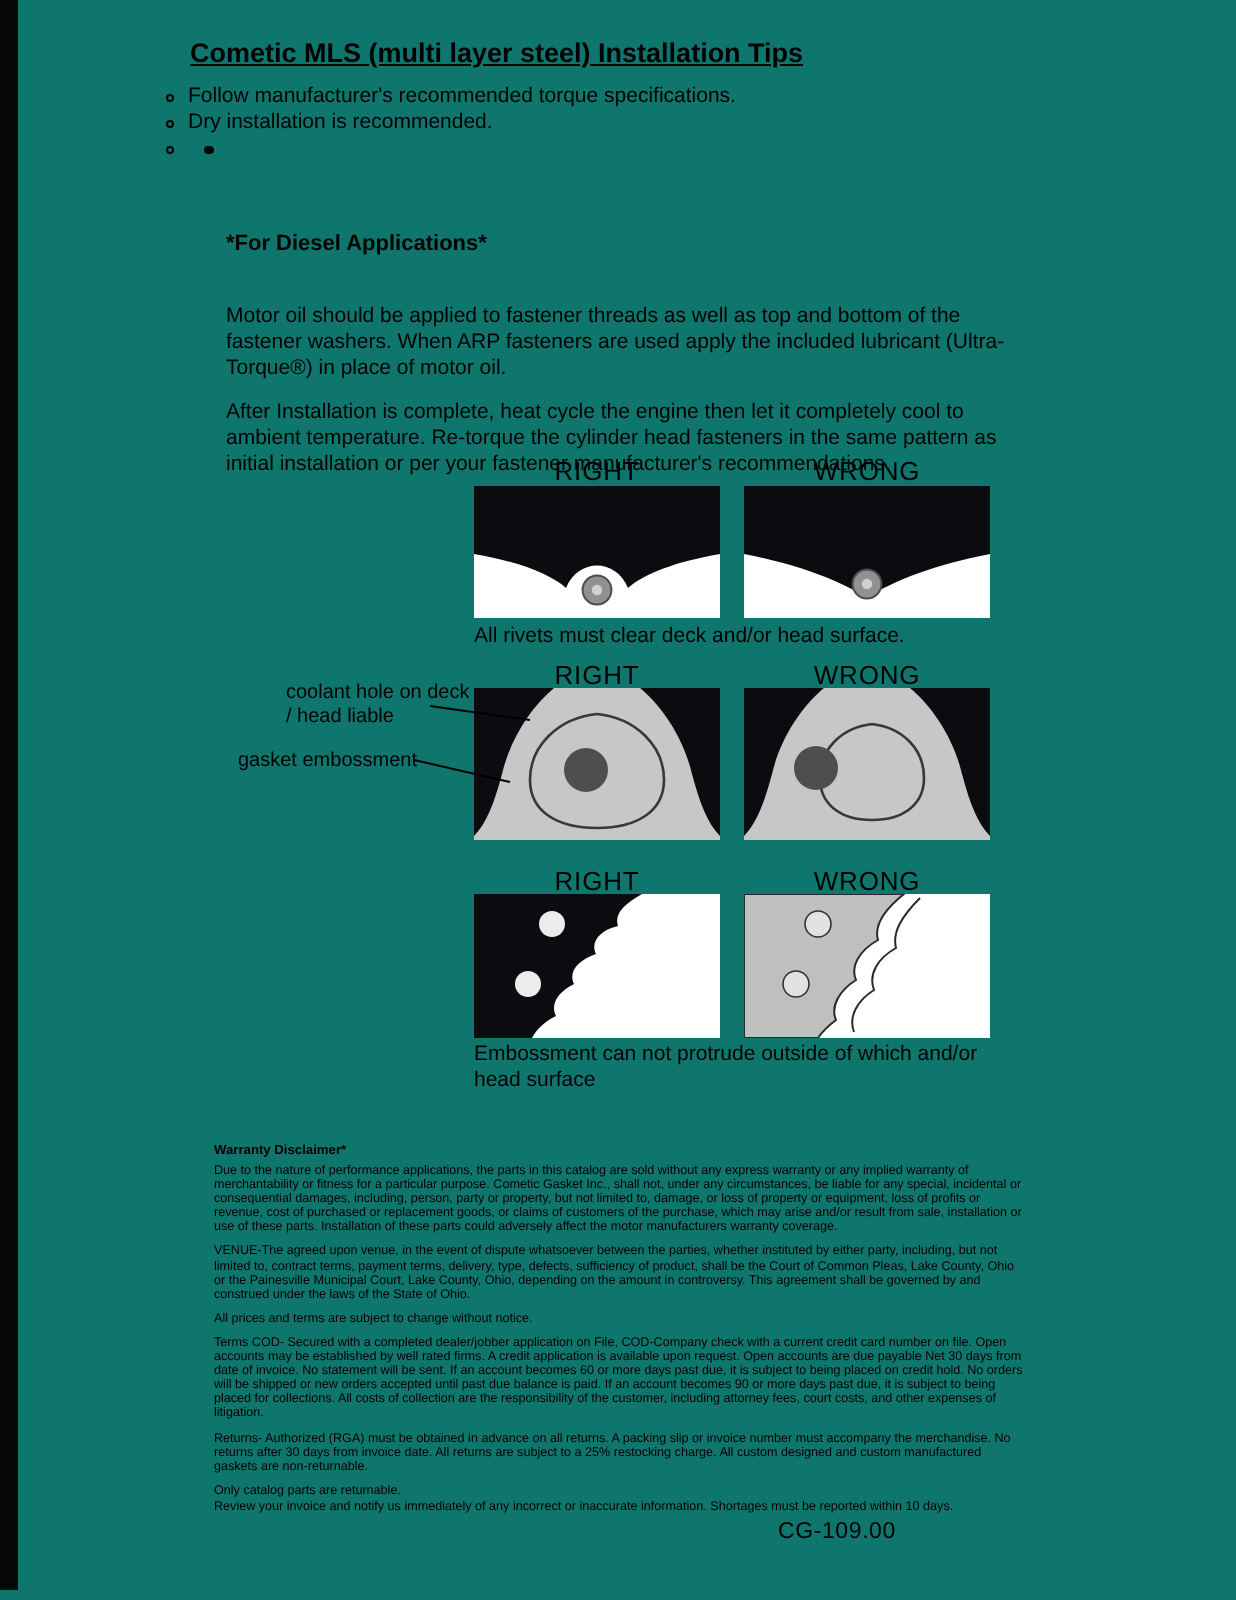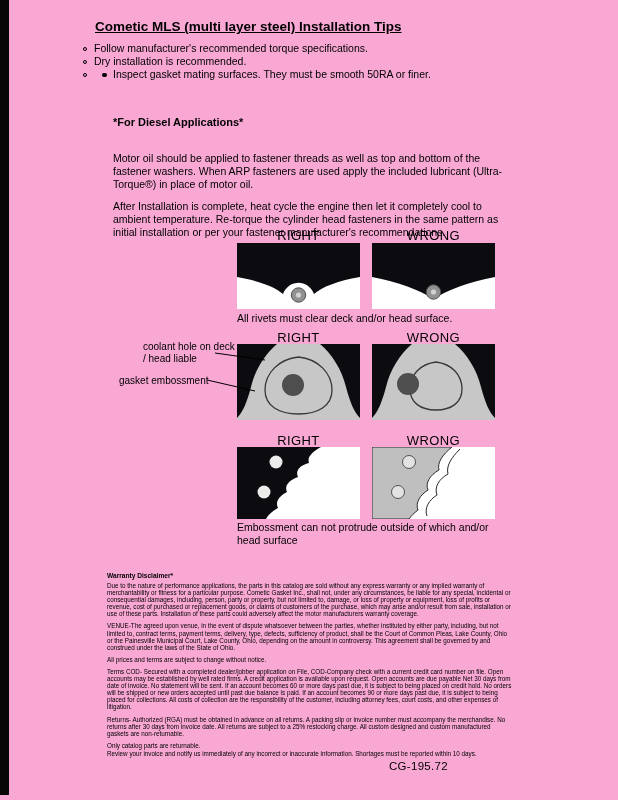--- a/index.html
+++ b/index.html
@@ -1,17 +1,17 @@
 <!DOCTYPE html>
 <html><head>
 <meta charset="utf-8">
 <style>
   html,body{margin:0;padding:0;}
   body{width:618px;height:800px;background:#fff;font-family:"Liberation Sans",sans-serif;color:#000;}
-  .page{position:relative;width:618px;height:800px;overflow:hidden;background:#f9a8d4;}
+  .page{position:relative;width:618px;height:800px;overflow:hidden;background:#0f766e;}
   .left-bar{position:absolute;left:0;top:0;width:9px;height:795px;background:#070707;}
   .title{position:absolute;left:95px;top:19px;font-size:13.5px;font-weight:bold;text-decoration:underline;white-space:nowrap;margin:0;}
   .tips{position:absolute;left:83px;top:42px;list-style:none;margin:0;padding:0;width:480px;}
   .tip{position:relative;padding-left:11px;font-size:10.5px;line-height:13px;}
   .tip .mk{position:absolute;left:0;top:4.5px;width:4px;height:4px;border:1px solid #000;border-radius:50%;box-sizing:border-box;}
   .tip.sub{margin-left:19px;}
   .tip.sub .mk{width:4.5px;height:4.5px;border:none;background:#000;}
   .diesel{position:absolute;left:113px;top:116px;width:399px;}
   .diesel h2{font-size:11px;font-weight:bold;margin:0 0 24px 0;}
   .diesel p{font-size:10.5px;line-height:13px;margin:0 0 9px 0;}
@@ -33,21 +33,21 @@
 
 <div class="page">
   <div class="left-bar"></div>
 
   <h1 class="title">Cometic MLS (multi layer steel) Installation Tips</h1>
 
   <ul class="tips">
     <li class="tip"><span class="mk"></span><span>Follow manufacturer's recommended torque specifications.</span></li>
     <li class="tip"><span class="mk"></span><span>Dry installation is recommended.</span></li>
     <li class="tip"><span class="mk"></span></li>
-    <li class="tip sub"><span class="mk"></span><span>Inspect gasket mating surfaces.  They must be smooth 50RA or finer.</span></li>
+    <li class="tip sub"><span class="mk"></span></li>
   </ul>
 
   <section class="diesel">
     <h2>*For Diesel Applications*</h2>
     <p>Motor oil should be applied to fastener threads as well as top and bottom of the fastener washers. When ARP fasteners are used apply the included lubricant (Ultra-Torque®) in place of motor oil.</p>
     <p>After Installation is complete, heat cycle the engine then let it completely cool to ambient temperature. Re-torque the cylinder head fasteners in the same pattern as initial installation or per your fastener manufacturer's recommendations.</p>
   </section>
 
   <div class="dg-label" style="left:237px;top:228px;">RIGHT</div>
   <div class="dg-label" style="left:372px;top:228px;">WRONG</div>
@@ -121,14 +121,14 @@
     <h3>Warranty Disclaimer*</h3>
     <p>Due to the nature of performance applications, the parts in this catalog are sold without any express warranty or any implied warranty of merchantability or fitness for a particular purpose.  Cometic Gasket Inc., shall not, under any circumstances, be liable for any special, incidental or consequential damages, including, person, party or property, but not limited to, damage, or loss of property or equipment, loss of profits or revenue, cost of purchased or replacement goods, or claims of customers of the purchase, which may arise and/or result from sale, installation or use of these parts.  Installation of these parts could adversely affect the motor manufacturers warranty coverage.</p>
     <p>VENUE-The agreed upon venue, in the event of dispute whatsoever between the parties, whether instituted by either party, including, but not limited to, contract terms, payment terms, delivery, type, defects, sufficiency of product, shall be the Court of Common Pleas, Lake County, Ohio or the Painesville Municipal Court, Lake County, Ohio, depending on the amount in controversy. This agreement shall be governed by and construed under the laws of the State of Ohio.</p>
     <p>All prices and terms are subject to change without notice.</p>
     <p>Terms COD- Secured with a completed dealer/jobber application on File, COD-Company check with a current credit card number on file.  Open accounts may be established by well rated firms.  A credit application is available upon request.  Open accounts are due payable Net 30 days from date of invoice.  No statement will be sent.  If an account becomes 60 or more days past due, it is subject to being placed on credit hold.  No orders will be shipped or new orders accepted until past due balance is paid.  If an account becomes 90 or more days past due, it is subject to being placed for collections.  All costs of collection are the responsibility of the customer, including attorney fees, court costs, and other expenses of litigation.</p>
     <p>Returns- Authorized (RGA) must be obtained in advance on all returns.  A packing slip or invoice number must accompany the merchandise.  No returns after 30 days from invoice date.  All returns are subject to a 25% restocking charge.  All custom designed and custom manufactured gaskets are non-returnable.</p>
     <p class="tight">Only catalog parts are returnable.</p>
     <p>Review your invoice and notify us immediately of any incorrect or inaccurate information.  Shortages must be reported within 10 days.</p>
   </section>
 
-  <div class="footer-code">CG-195.72</div>
+  <div class="footer-code">CG-109.00</div>
 </div>
 
 </body></html>

